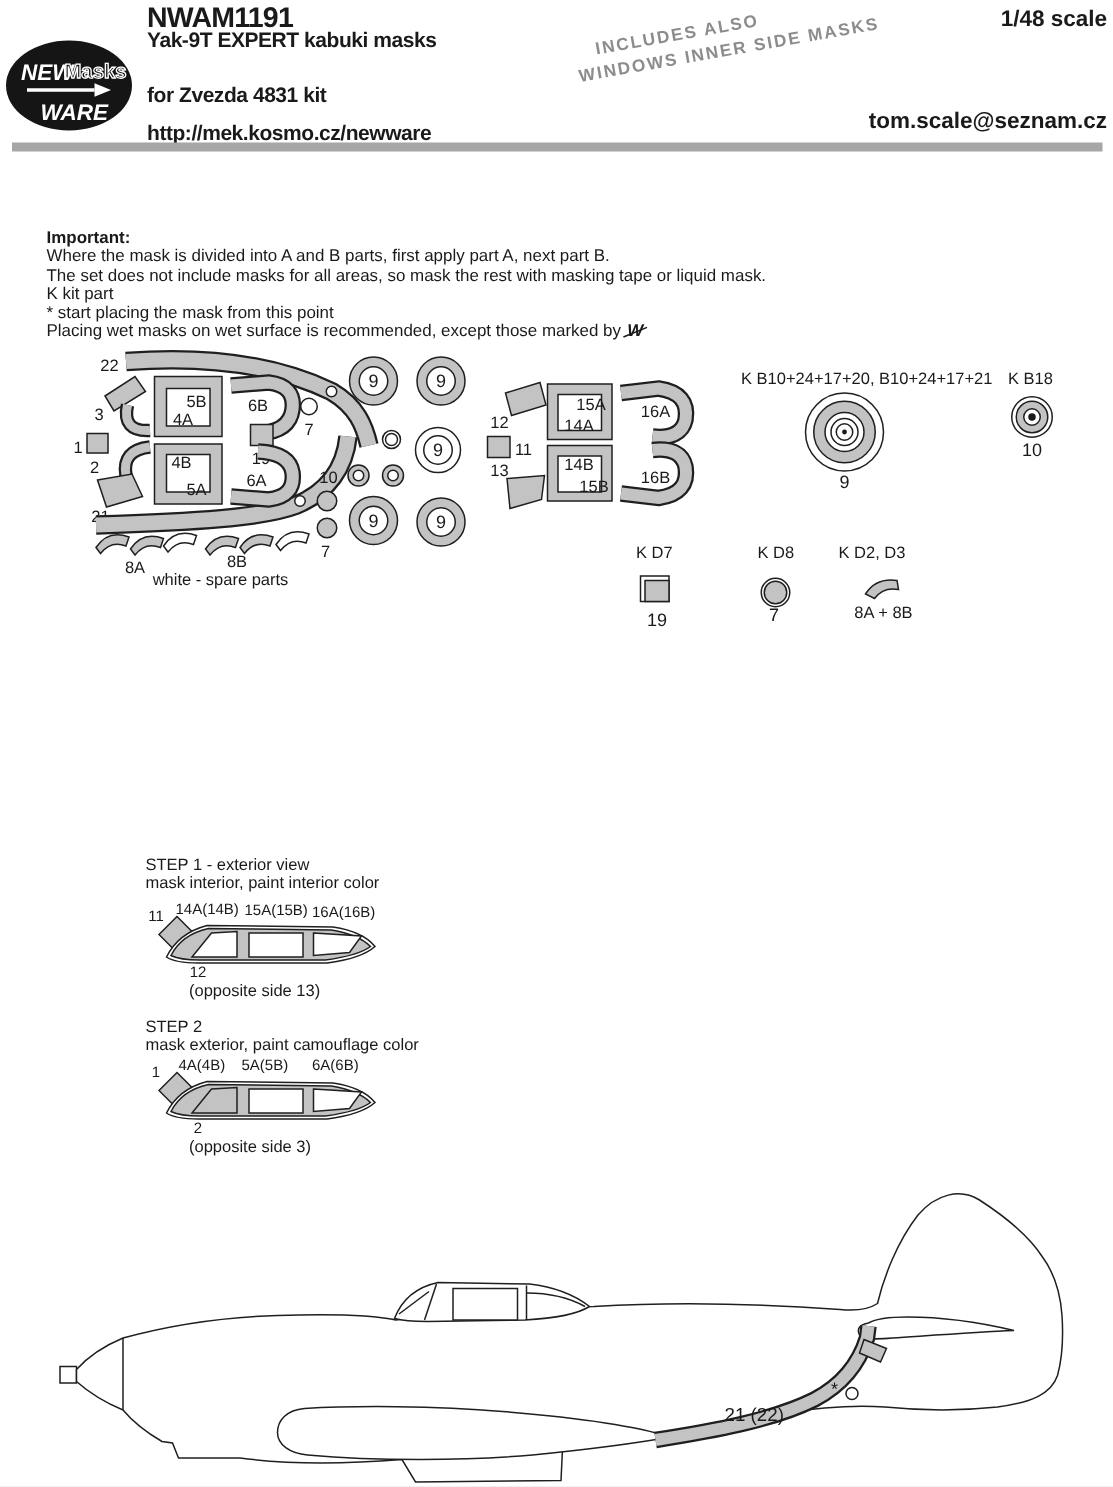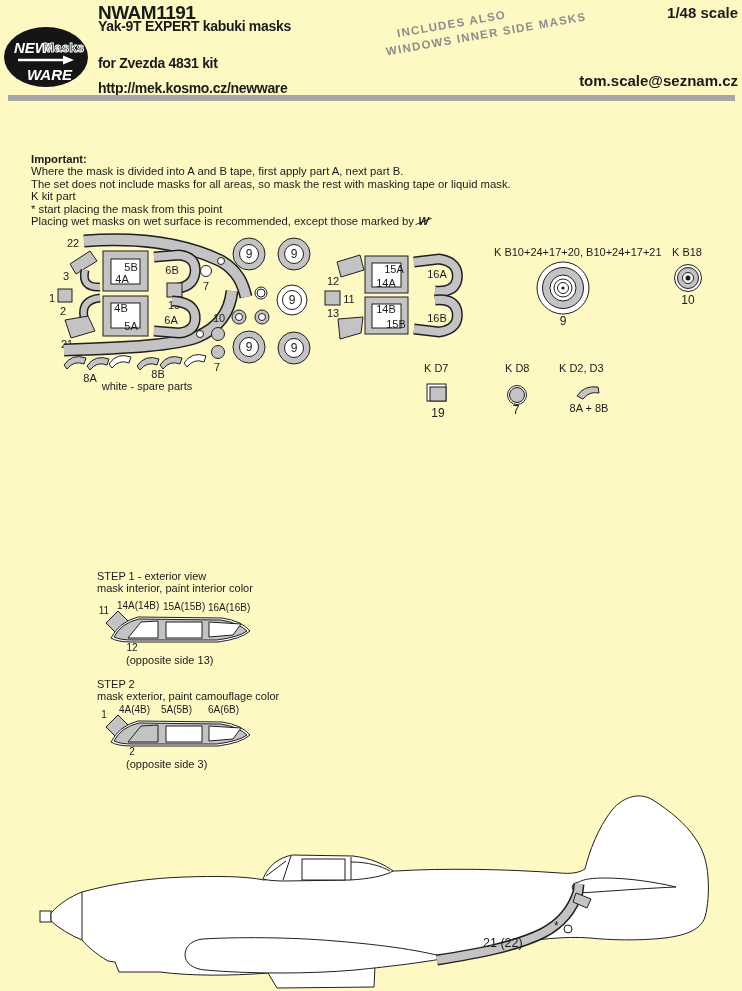--- a/index.html
+++ b/index.html
@@ -1,17 +1,17 @@
 <!DOCTYPE html>
 <html><head>
 <meta charset="utf-8">
 <style>
   html,body{margin:0;padding:0;background:#e8e8e8;}
   .page{
-    position:relative;width:742px;height:991px;background:#fef9c3;
+    position:relative;width:742px;height:991px;background:#ffffff;
     font-family:"Liberation Sans",sans-serif;color:#1a1a1a;overflow:hidden;
     margin:0 auto;
   }
   .abs{position:absolute;}
   
   .code{left:98px;top:2px;font-size:19px;font-weight:bold;letter-spacing:-0.5px;}
   .h-line{left:98px;font-size:14px;font-weight:bold;letter-spacing:-0.3px;}
   .scale{right:4px;top:4px;font-size:15px;font-weight:bold;}
   .email{right:4px;top:72px;font-size:15px;font-weight:bold;}
   .includes{
@@ -56,21 +56,21 @@
   <div class="abs scale">1/48 scale</div>
   <div class="abs includes">
     <div class="ln1">INCLUDES ALSO</div>
     <div>WINDOWS INNER SIDE MASKS</div>
   </div>
   <div class="abs email">tom.scale@seznam.cz</div>
   <div class="abs rule"></div>
 
   <div class="abs important">
     <div class="hd">Important:</div>
-    <div>Where the mask is divided into A and B tape, first apply part A, next part B.</div>
+    <div>Where the mask is divided into A and B parts, first apply part A, next part B.</div>
     <div>The set does not include masks for all areas, so mask the rest with masking tape or liquid mask.</div>
     <div>K kit part</div>
     <div>* start placing the mask from this point</div>
     <div>
       <span>Placing wet masks on wet surface is recommended, except those marked by</span>
       <span class="wmark">W</span>
     </div>
   </div>
 
   <svg width="742" height="991" viewBox="0 0 742 991">

